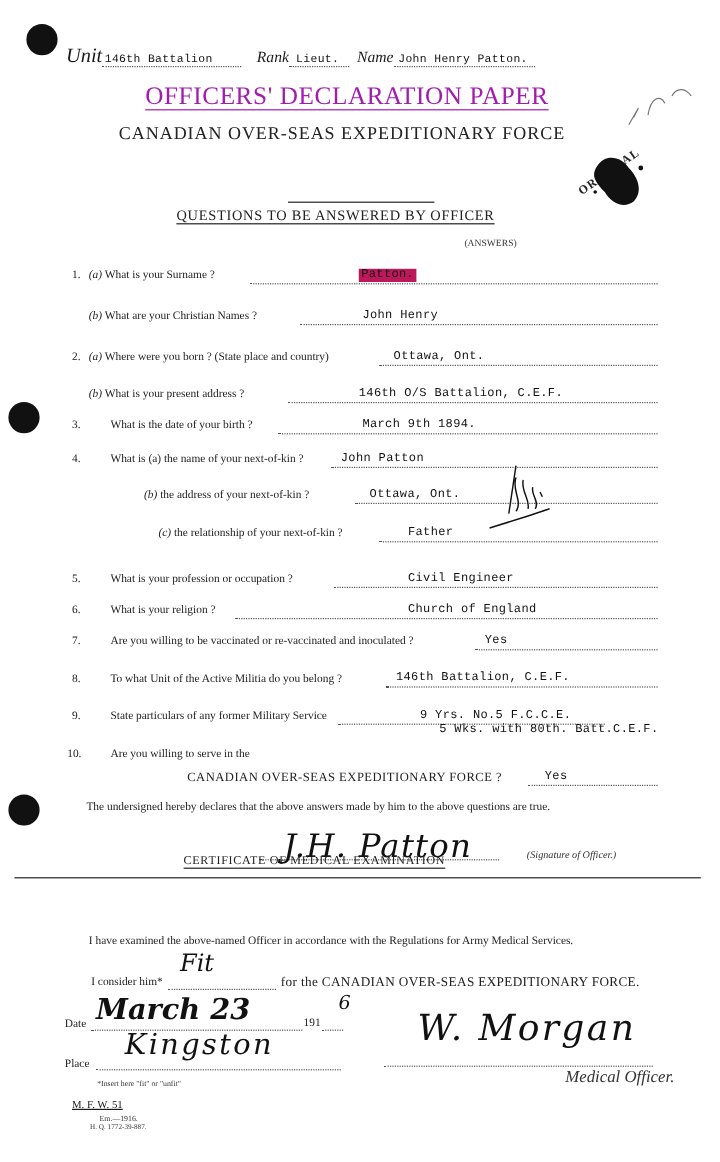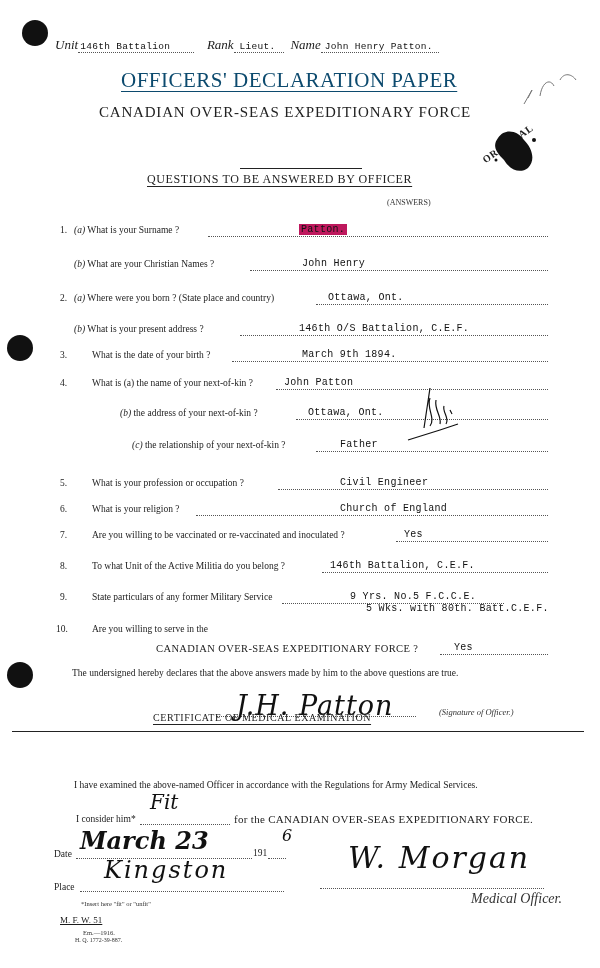--- a/index.html
+++ b/index.html
@@ -46,21 +46,21 @@
       color: #222;
     }
     .title1 {
       position: absolute;
       left: 121px; top: 68px;
       font-size: 21px;
       letter-spacing: 0.5px;
       text-decoration: underline;
       text-underline-offset: 4px;
       text-decoration-thickness: 1px;
-      color: #0c4a6e;
+      color: #a21caf;
     }
     .title2 {
       position: absolute;
       left: 99px; top: 104px;
       font-size: 15px;
       letter-spacing: 0.8px;
       color: #222;
     }
     .rule {
       position: absolute;
@@ -83,21 +83,21 @@
     svg { position: absolute; overflow: visible; }
   </style>
 </head>
 <body>
 
 <div class="punch" style="left:22px; top:20px;"></div>
 <div class="punch" style="left:7px; top:335px;"></div>
 <div class="punch" style="left:7px; top:662px;"></div>
 
 <div class="abs" style="left:55px; top:37px; width:518px; white-space:nowrap; font-size:11px;">
-  <span class="ital" style="font-size:13px;">Unit</span><span class="ans" style="font-size:9.5px; border-bottom:1px dotted #555; padding:0 24px 0 2px;">146th Battalion</span>
+  <span class="ital" style="font-size:17px;">Unit</span><span class="ans" style="font-size:9.5px; border-bottom:1px dotted #555; padding:0 24px 0 2px;">146th Battalion</span>
   <span class="ital" style="font-size:13px; margin-left:10px;">Rank</span><span class="ans" style="font-size:9.5px; border-bottom:1px dotted #555; padding:0 8px 0 6px;">Lieut.</span>
   <span class="ital" style="font-size:13px; margin-left:4px;">Name</span><span class="ans" style="font-size:9.5px; border-bottom:1px dotted #555; padding:0 6px 0 4px;">John Henry Patton.</span>
 </div>
 
 <div class="title1">OFFICERS' DECLARATION PAPER</div>
 <div class="title2">CANADIAN OVER-SEAS EXPEDITIONARY FORCE</div>
 
 <div class="rule" style="left:240px; top:168px; width:122px;"></div>
 
 <div class="abs" style="left:478px; top:138px; transform:rotate(-35deg); font-size:10px; font-weight:bold; letter-spacing:1px; color:#222;">ORIGINAL</div>

